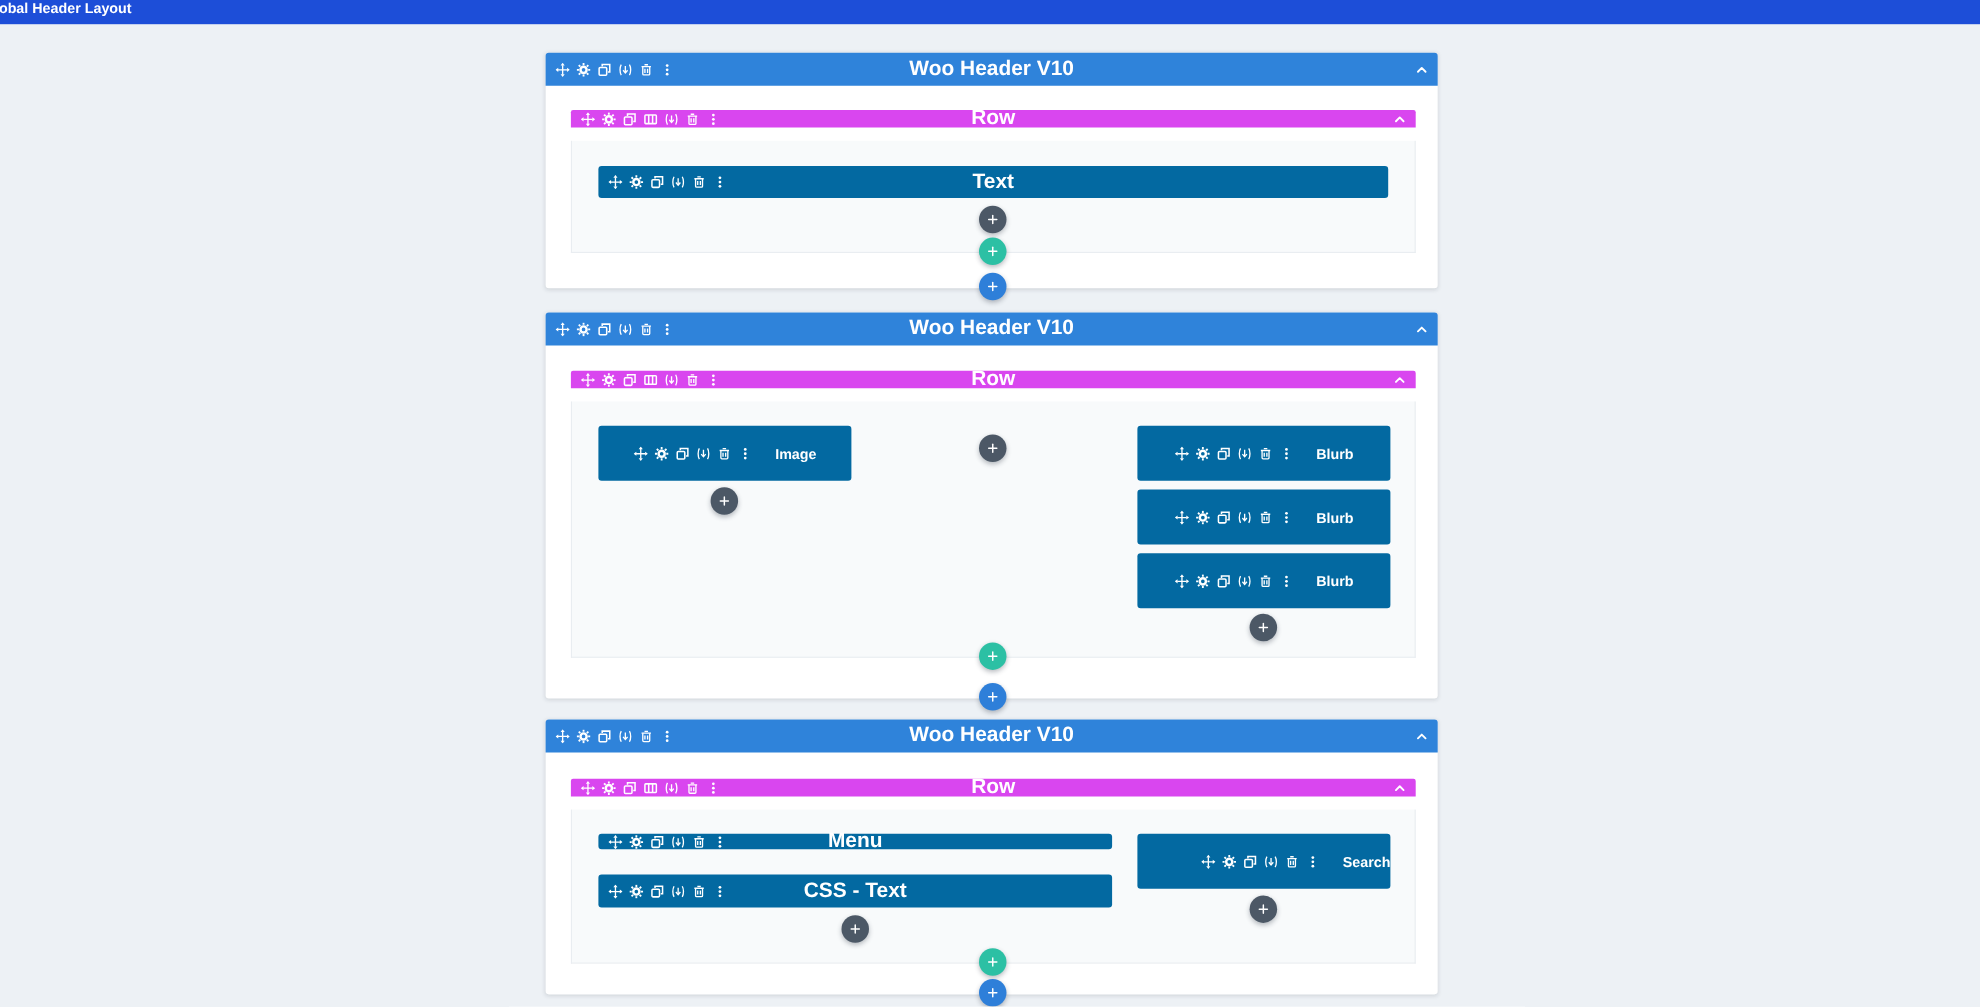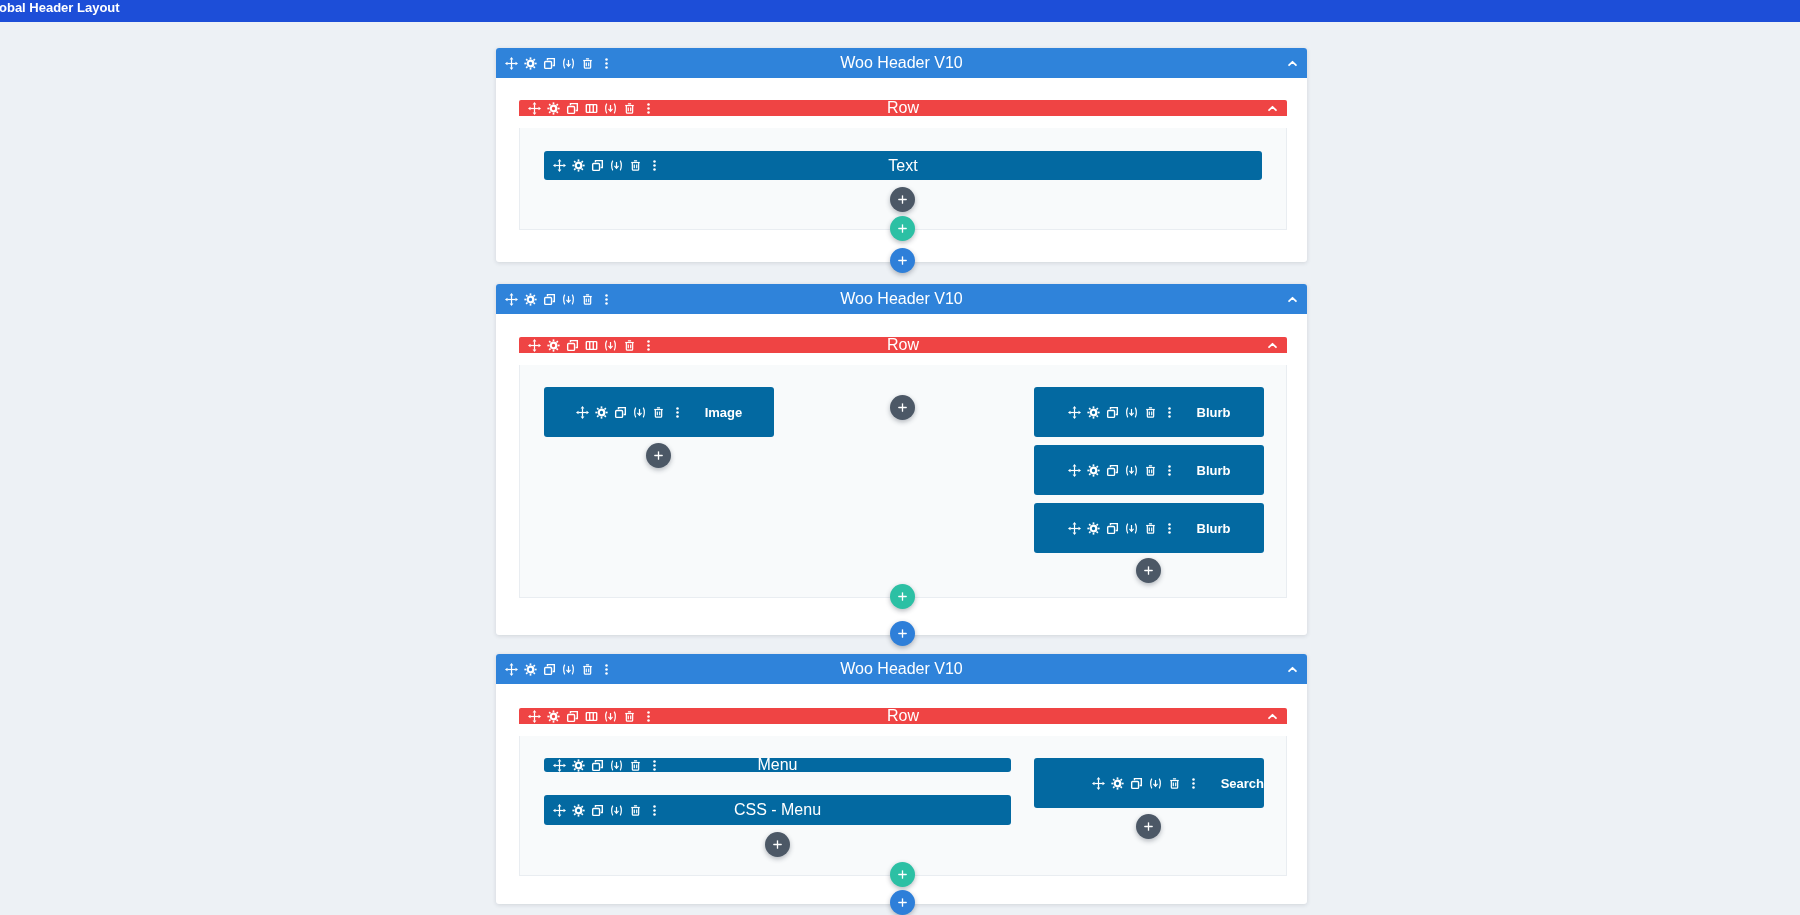--- a/index.html
+++ b/index.html
@@ -7,28 +7,28 @@
   .stage{position:relative;width:1800px;height:915px;background:#edf1f5;overflow:hidden;
          font-family:"Liberation Sans",sans-serif;-webkit-font-smoothing:antialiased;}
   .topbar{position:absolute;left:0;top:0;width:100%;height:22px;background:#1d4ed8;
           display:flex;align-items:flex-start;z-index:10;}
   .topbar .title{color:#fff;font-size:13px;font-weight:700;white-space:nowrap;margin-left:-1px;}
   .card{position:absolute;background:#ffffff;border-radius:3px;
         box-shadow:0 1px 4px rgba(32,44,60,.14);}
   .sbar{position:absolute;left:0;top:0;right:0;height:30px;background:#2f83da;
         border-radius:3px 3px 0 0;}
   .rowcard{position:absolute;}
-  .rbar{position:absolute;left:0;top:0;right:0;height:16px;background:#ef4444;
+  .rbar{position:absolute;left:0;top:0;right:0;height:16px;background:#d946ef;
         border-radius:2px 2px 0 0;}
   .rcontent{position:absolute;left:0;right:0;top:28px;background:#f8fafb;
             border:1px solid #e9edf1;border-top:none;box-sizing:border-box;}
   .tools{position:absolute;left:9px;top:0;bottom:0;display:flex;align-items:center;gap:6px;}
   .tools2{display:flex;align-items:center;gap:6px;}
   .blabel{position:absolute;left:70px;right:70px;top:0;bottom:0;display:flex;align-items:center;
-          justify-content:center;color:#fff;font-size:16px;font-weight:400;pointer-events:none;}
+          justify-content:center;color:#fff;font-size:19px;font-weight:700;pointer-events:none;}
   .chev{position:absolute;right:9px;top:0;bottom:0;display:flex;align-items:center;cursor:pointer;background:none;border:none;padding:0;}
   .mbar{position:absolute;background:#0369a1;border-radius:3px;color:#fff;box-sizing:border-box;}
   .mlabel{color:#fff;font-size:13px;font-weight:700;line-height:1;}
   .twol{display:flex;flex-direction:row;align-items:center;justify-content:center;gap:21px;}
   .ic{width:13px;height:13px;display:block;cursor:pointer;}
   .icc{width:11px;height:11px;display:block;}
   .pbtn{position:absolute;width:25px;height:25px;border-radius:50%;border:none;padding:0;
         display:flex;align-items:center;justify-content:center;cursor:pointer;z-index:6;
         box-shadow:0 2px 5px rgba(30,40,55,.32);}
   .pbtn svg{width:11px;height:11px;display:block;}
@@ -497,21 +497,21 @@
             <svg class="ic" viewBox="0 0 14 14">
                 <use href="#d-save"></use>
               </svg>
             <svg class="ic" viewBox="0 0 14 14">
                 <use href="#d-trash"></use>
               </svg>
             <svg class="ic" viewBox="0 0 14 14">
                 <use href="#d-more"></use>
               </svg>
           </span>
-          <span class="blabel">CSS - Menu</span>
+          <span class="blabel">CSS - Text</span>
         </div>
         <button class="pbtn dark" style="left:245px;top:96px;">
           <svg viewBox="0 0 14 14">
               <use href="#d-plus"></use>
             </svg>
         </button>
 
         <div class="mbar twol" style="left:514px;top:22px;width:230px;height:50px;justify-content:flex-end;">
           <span class="tools2">
             <svg class="ic" viewBox="0 0 14 14">

